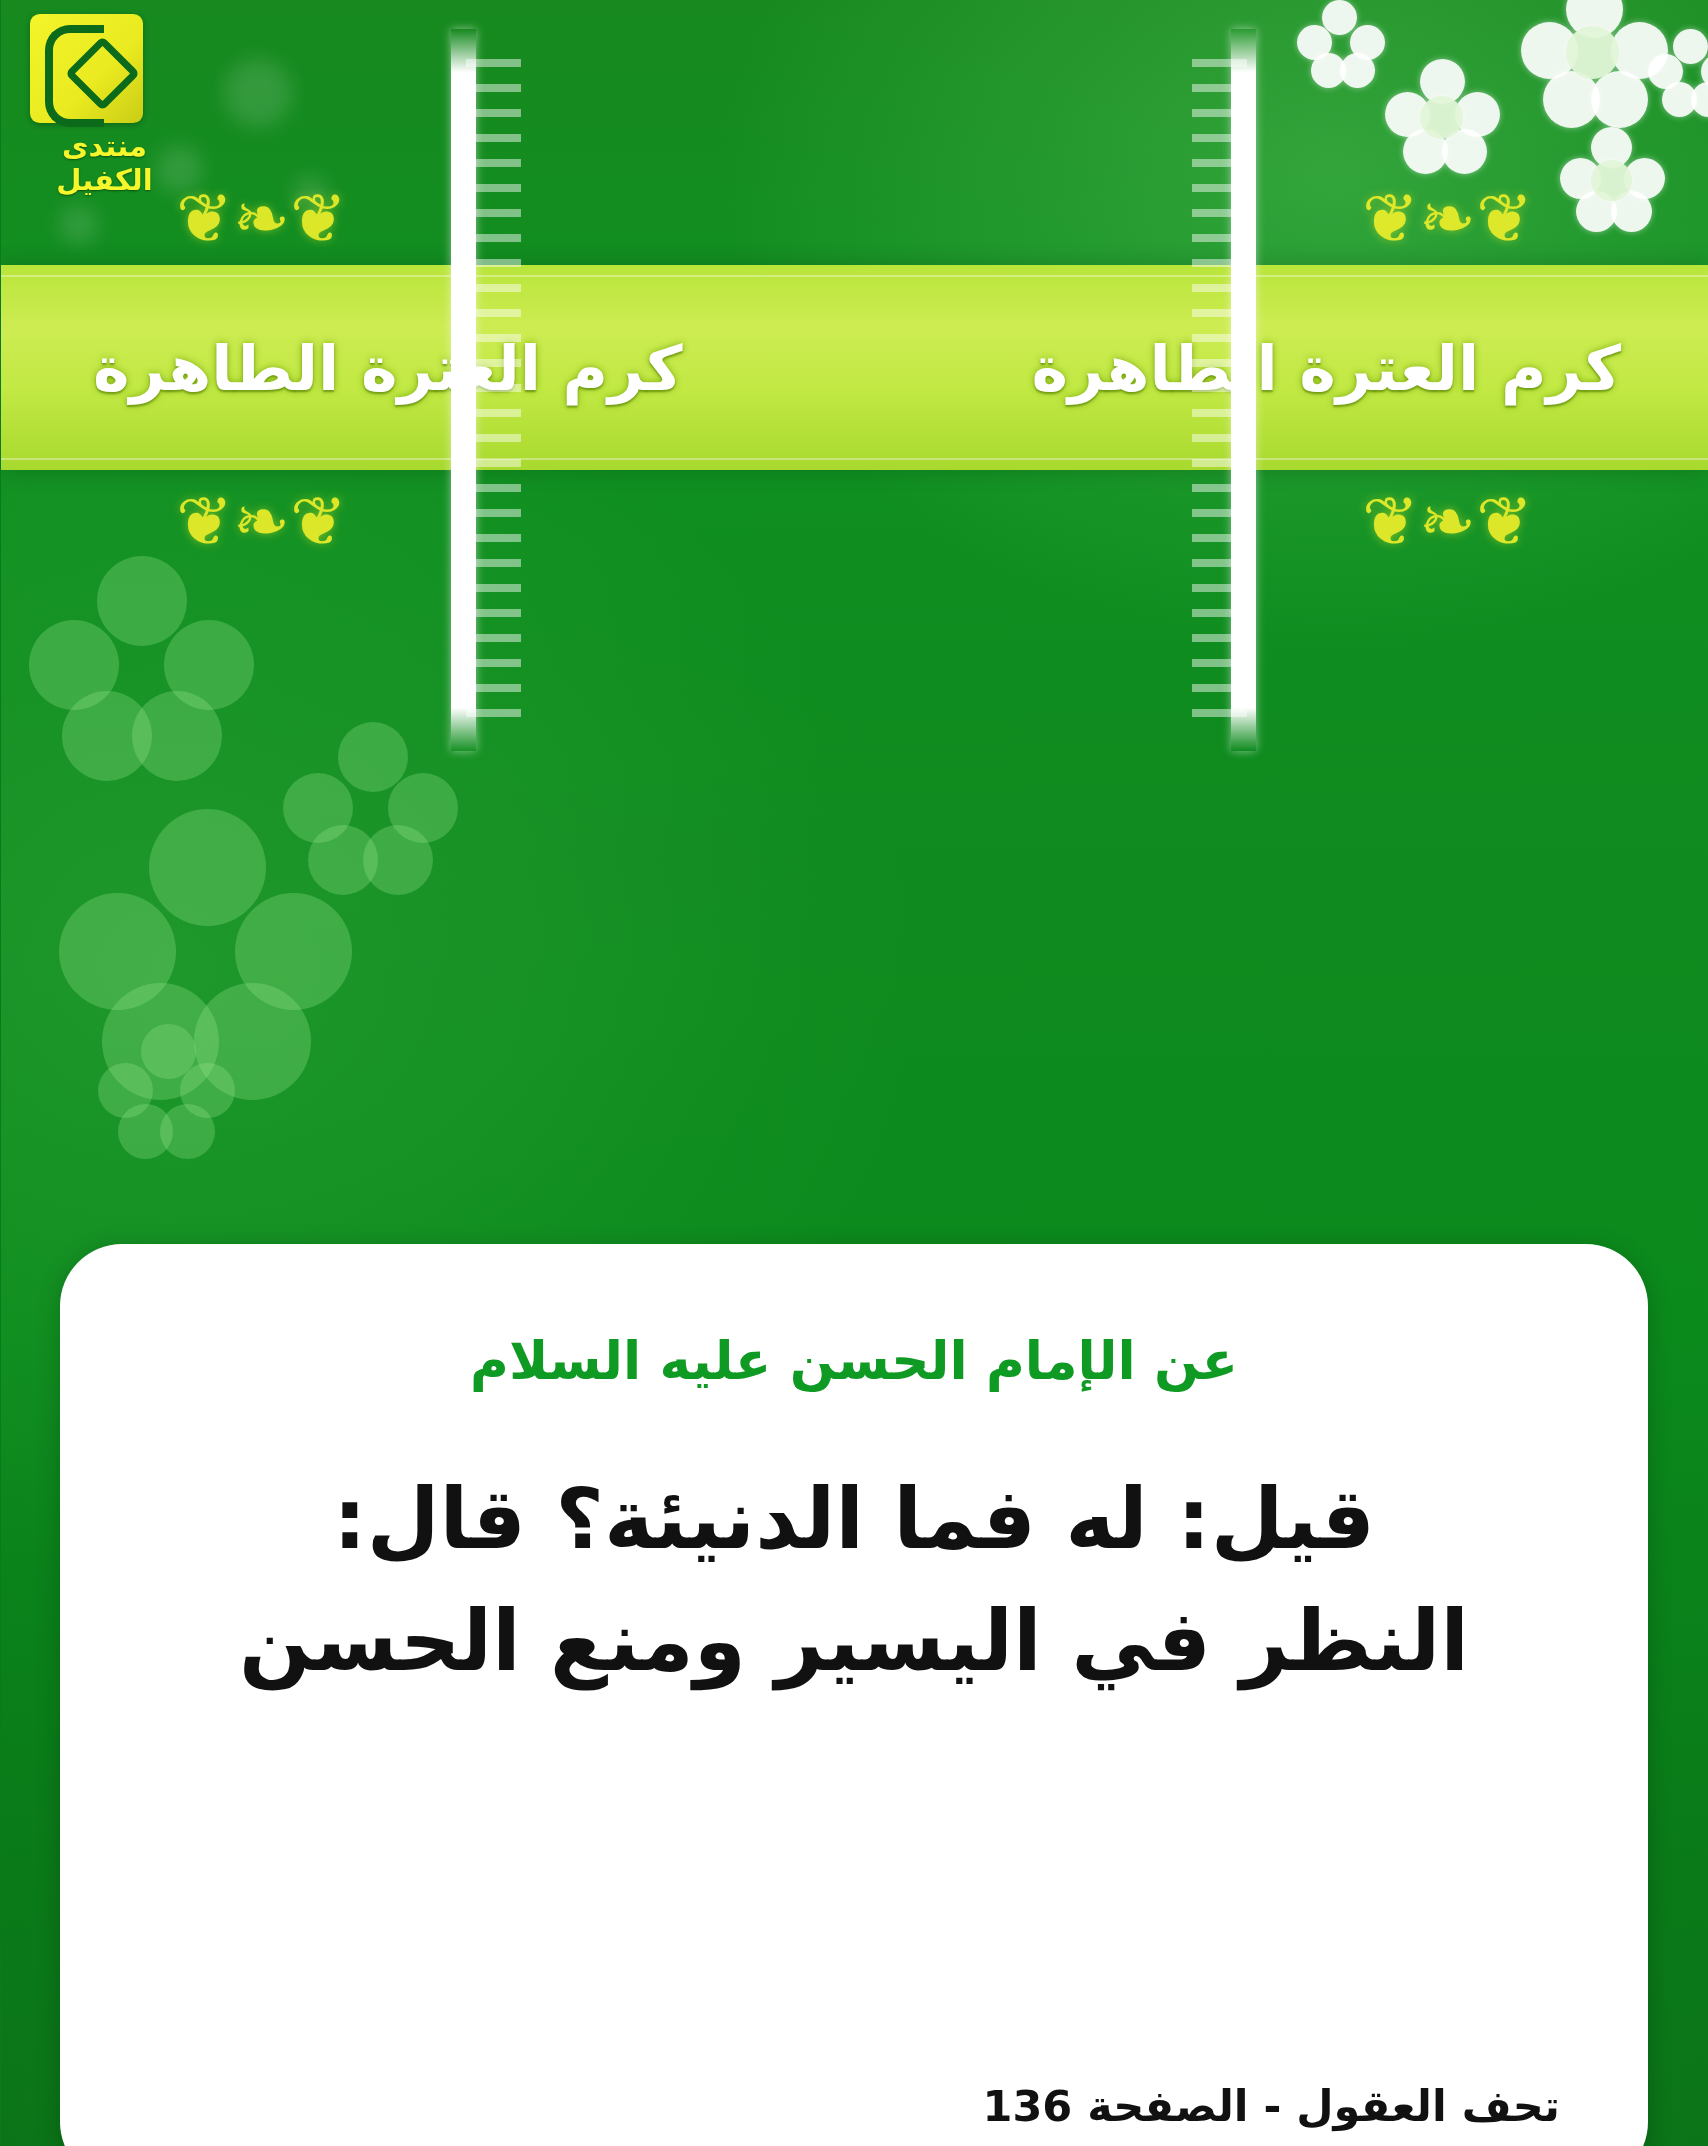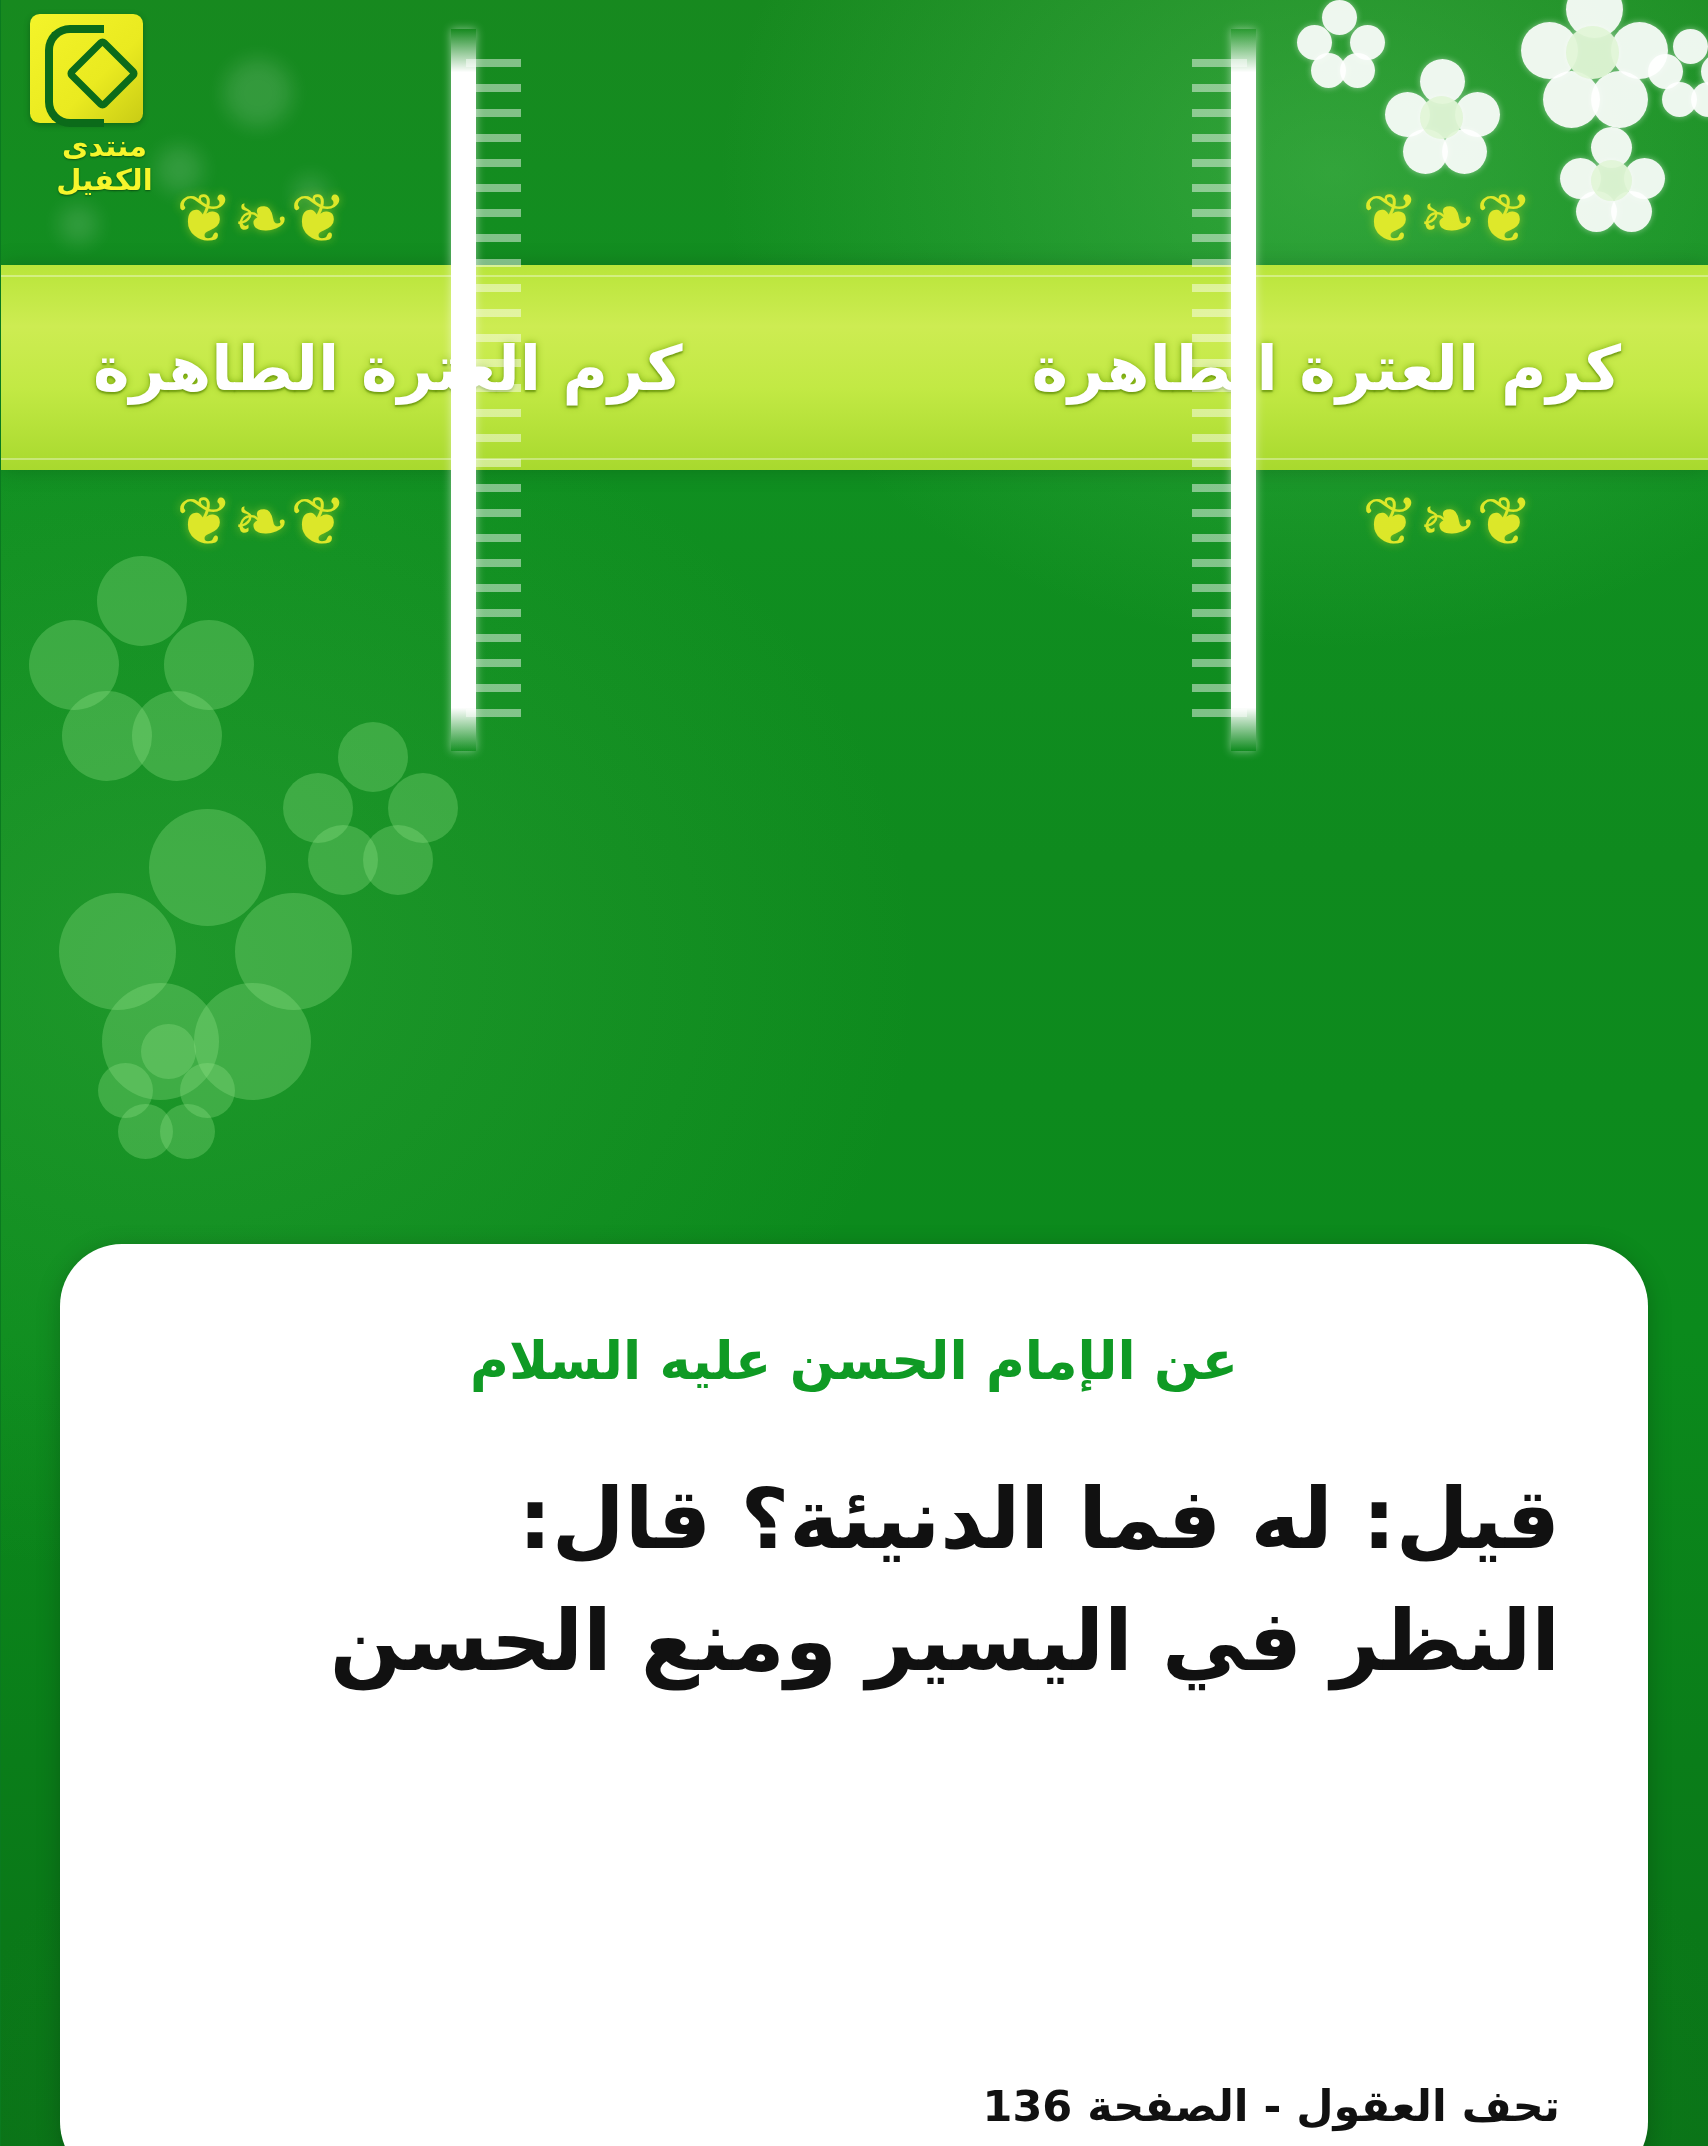--- a/index.html
+++ b/index.html
@@ -264,20 +264,21 @@
     font-size: 53px;
     font-weight: bold;
     color: #0f9a24;
     letter-spacing: -1px;
   }
   .quote-body {
     position: absolute;
     left: 88px;
     right: 88px;
     top: 215px;
+    text-align: center;
     font-family: "DejaVu Sans", sans-serif;
     font-size: 84px;
     font-weight: bold;
     color: #111111;
     line-height: 1.45;
     letter-spacing: -2px;
   }
   .source {
     position: absolute;
     right: 88px;

